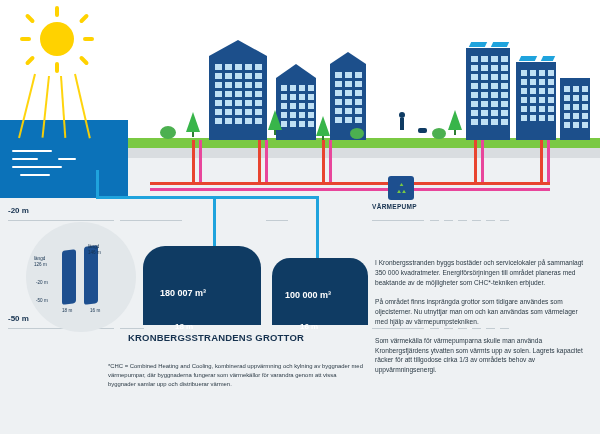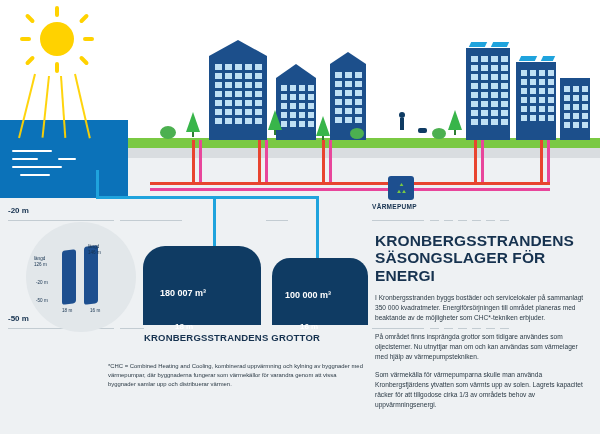--- a/index.html
+++ b/index.html
@@ -47,21 +47,21 @@
 
   
   .cavern{position:absolute;background:#0f3b63;}
   .cav1{left:143px;top:246px;width:118px;height:75px;
         border-top-left-radius:22px;border-top-right-radius:22px;}
   .cav2{left:272px;top:258px;width:96px;height:63px;
         border-top-left-radius:18px;border-top-right-radius:18px;}
   .cav-vol{position:absolute;color:#fff;font-size:9px;font-weight:bold;}
   .cav-base{position:absolute;height:4px;background:#0f3b63;}
   .cav-w{position:absolute;font-size:8px;font-weight:bold;color:#16324f;}
-  .cav-title{position:absolute;left:144px;top:332px;font-size:9.5px;font-weight:bold;
+  .cav-title{position:absolute;left:128px;top:332px;font-size:9.5px;font-weight:bold;
              color:#16324f;letter-spacing:.2px;}
 
   
   .depth-label{position:absolute;font-size:8px;font-weight:bold;color:#16324f;}
   .depth-line{position:absolute;height:1px;background:#c3ccd2;}
   .tickrow{position:absolute;display:flex;gap:5px;}
   .tick{width:9px;height:1px;background:#c3ccd2;}
 
   
   .detail{position:absolute;left:26px;top:222px;width:110px;height:110px;border-radius:50%;
@@ -390,22 +390,21 @@
     <div class="dtl-txt" style="left:8px;top:34px;">längd<br>126 m</div>
     <div class="dtl-txt" style="left:62px;top:22px;">längd<br>146 m</div>
     <div class="dtl-txt" style="left:10px;top:58px;">-20 m</div>
     <div class="dtl-txt" style="left:10px;top:76px;">-50 m</div>
     <div class="dtl-txt" style="left:36px;top:86px;">18 m</div>
     <div class="dtl-txt" style="left:64px;top:86px;">16 m</div>
   </div>
 
   <div class="rt">
     <h1>
-      <span>KRONBERGSSTRANDENS</span><br>
-      <span>SÄSONGSLAGER FÖR ENERGI</span>
+      <br>
     </h1>
     <p>I Kronbergsstranden byggs bostäder och servicelokaler på sammanlagt 350 000 kvadratmeter. Energiförsörjningen till området planeras med beaktande av de möjligheter som CHC*-tekniken erbjuder.</p>
     <p>På området finns insprängda grottor som tidigare användes som oljecisterner. Nu utnyttjar man om och kan användas som värmelager med hjälp av värmepumpstekniken.</p>
     <p>Som värmekälla för värmepumparna skulle man använda Kronbergsfjärdens ytvatten som värmts upp av solen. Lagrets kapacitet räcker för att tillgodose cirka 1/3 av områdets behov av uppvärmningsenergi.</p>
   </div>
 
   <div class="foot">*CHC = Combined Heating and Cooling, kombinerad uppvärmning och kylning av byggnader med värmepumpar, där byggnaderna fungerar som värmekällor för varandra genom att vissa byggnader samlar upp och distribuerar värmen.</div>
 
 </div>
 

